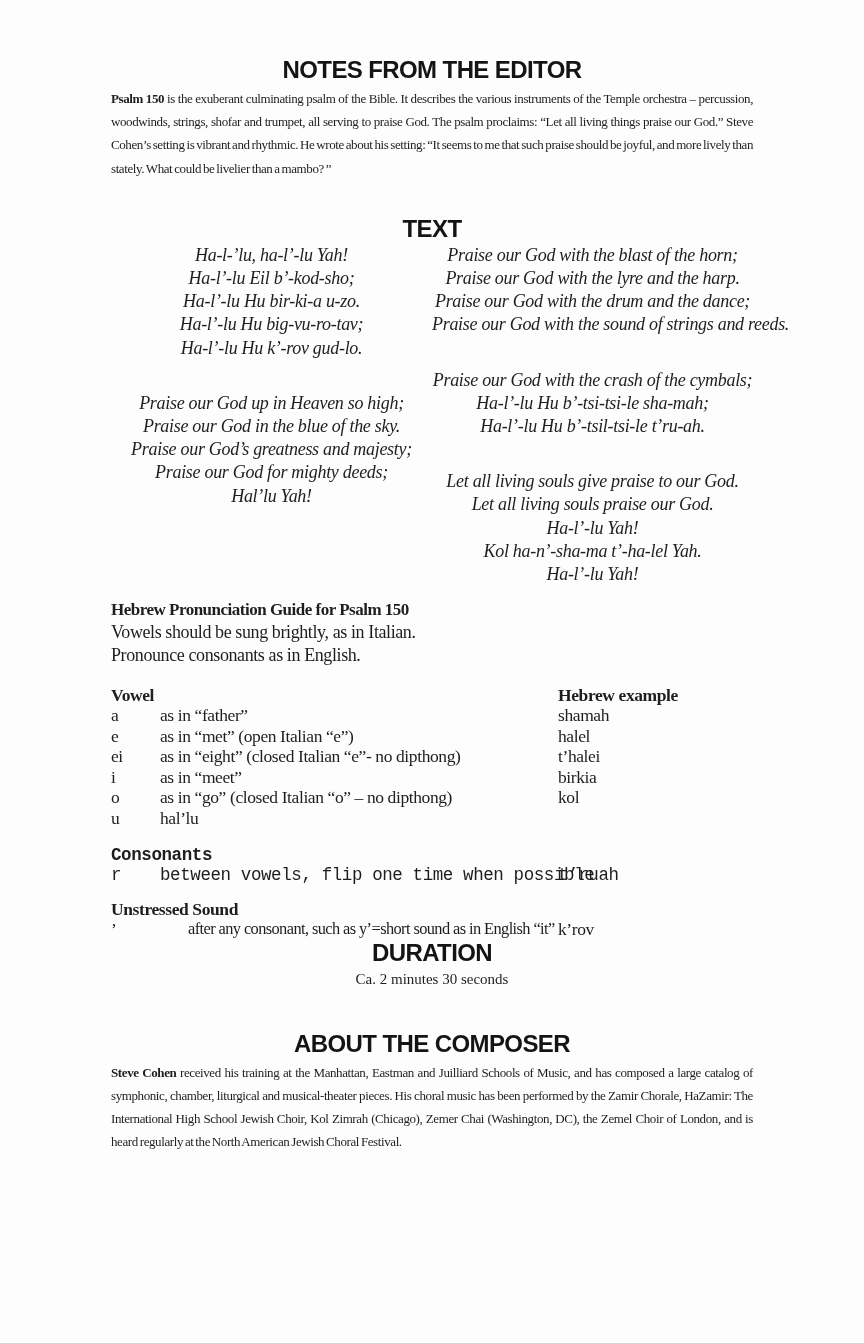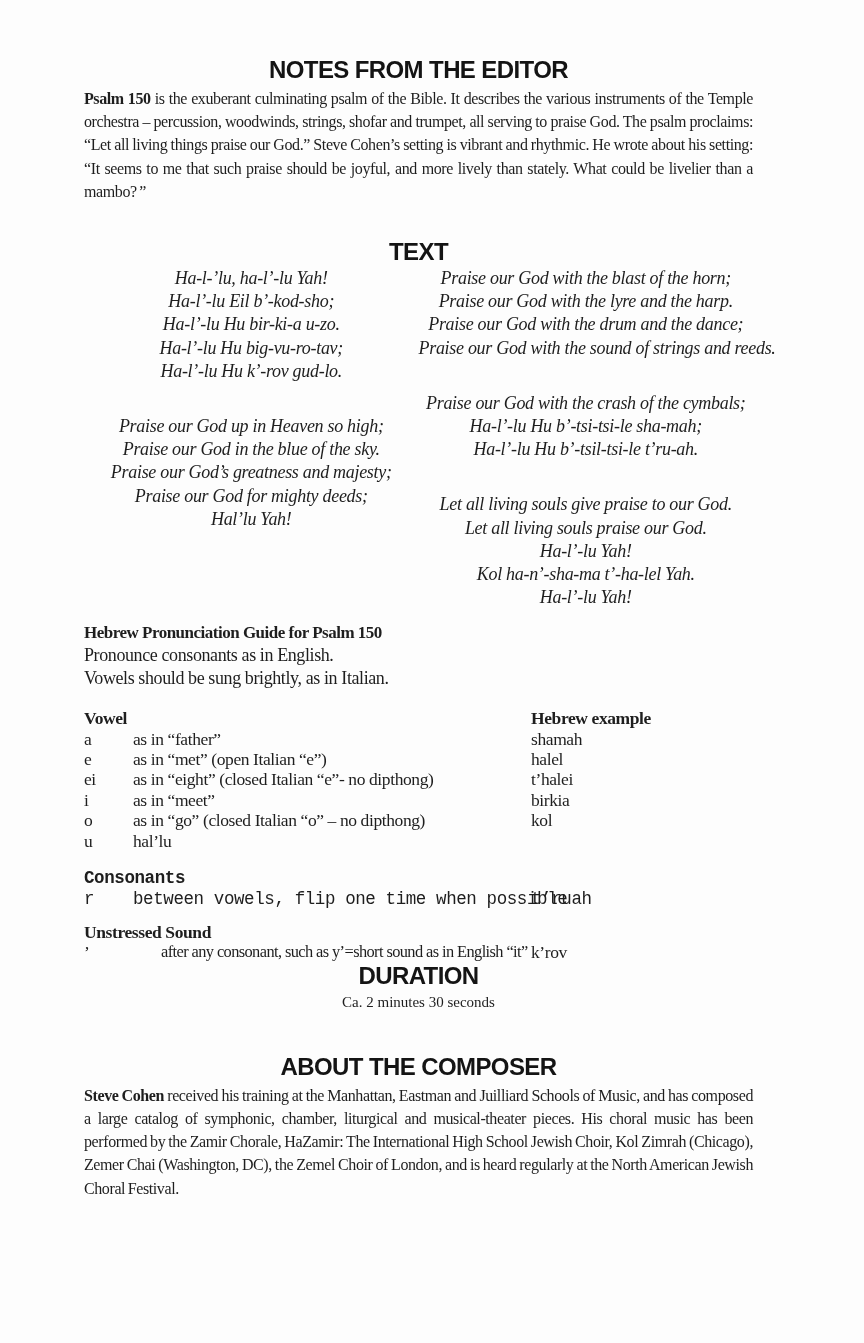--- a/index.html
+++ b/index.html
@@ -3,37 +3,37 @@
 <meta charset="utf-8">
 <style>
   html, body { margin: 0; padding: 0; }
   body {
     width: 864px; height: 1343px;
     background: #fdfdfd;
     color: #1e1e1e;
     font-family: "Liberation Serif", serif;
     overflow: hidden;
   }
-  .page { padding: 57px 111px 40px 84px; }
+  .page { padding: 57px 111px 40px 111px; }
 
   
   .section-heading {
     font-family: "Liberation Sans", sans-serif;
     font-weight: bold;
     font-size: 24px;
     line-height: 26px;
     letter-spacing: -0.6px;
     text-align: center;
     color: #141414;
     margin: 0;
   }
 
   
   .body-par {
-    font-size: 16px;
+    font-size: 13px;
     line-height: 23.2px;
     letter-spacing: -0.4px;
     word-spacing: -1px;
     text-align: justify;
     margin: 4px 0 0 0;
   }
   .body-par .lead { font-weight: bold; }
 
   .text-heading { margin-top: 36px; }
 
@@ -139,22 +139,22 @@
         <p>Let all living souls give praise to our God.</p>
         <p>Let all living souls praise our God.</p>
         <p>Ha-l’-lu Yah!</p>
         <p>Kol ha-n’-sha-ma t’-ha-lel Yah.</p>
         <p>Ha-l’-lu Yah!</p>
       </div>
     </div>
   </div>
 
   <p class="guide-heading">Hebrew Pronunciation Guide for Psalm 150</p>
+  <p class="guide-line">Vowels should be sung brightly, as in Italian.</p>
   <p class="guide-line">Pronounce consonants as in English.</p>
-  <p class="guide-line">Vowels should be sung brightly, as in Italian.</p>
 
   <div class="ptable vowel-table">
     <div class="prow phead">
       <div>Vowel</div>
       <div></div>
       <div>Hebrew example</div>
     </div>
     <div class="prow">
       <div>a</div>
       <div>as in “father”</div>

